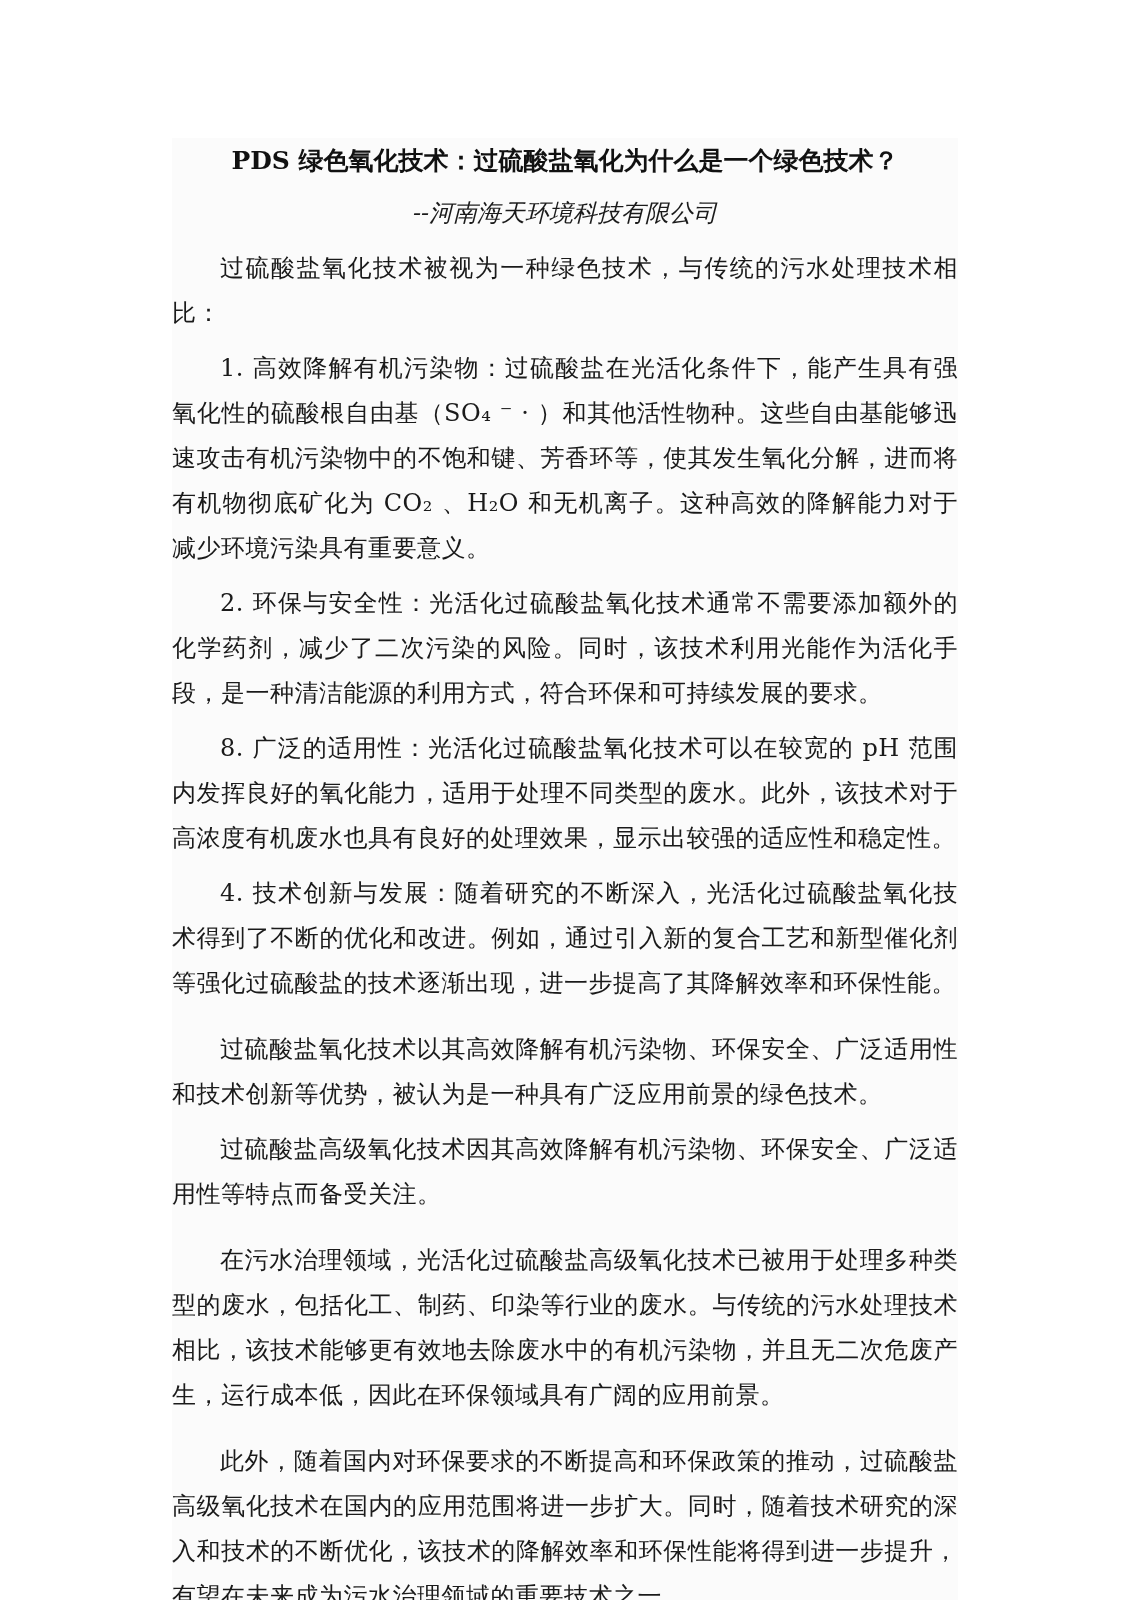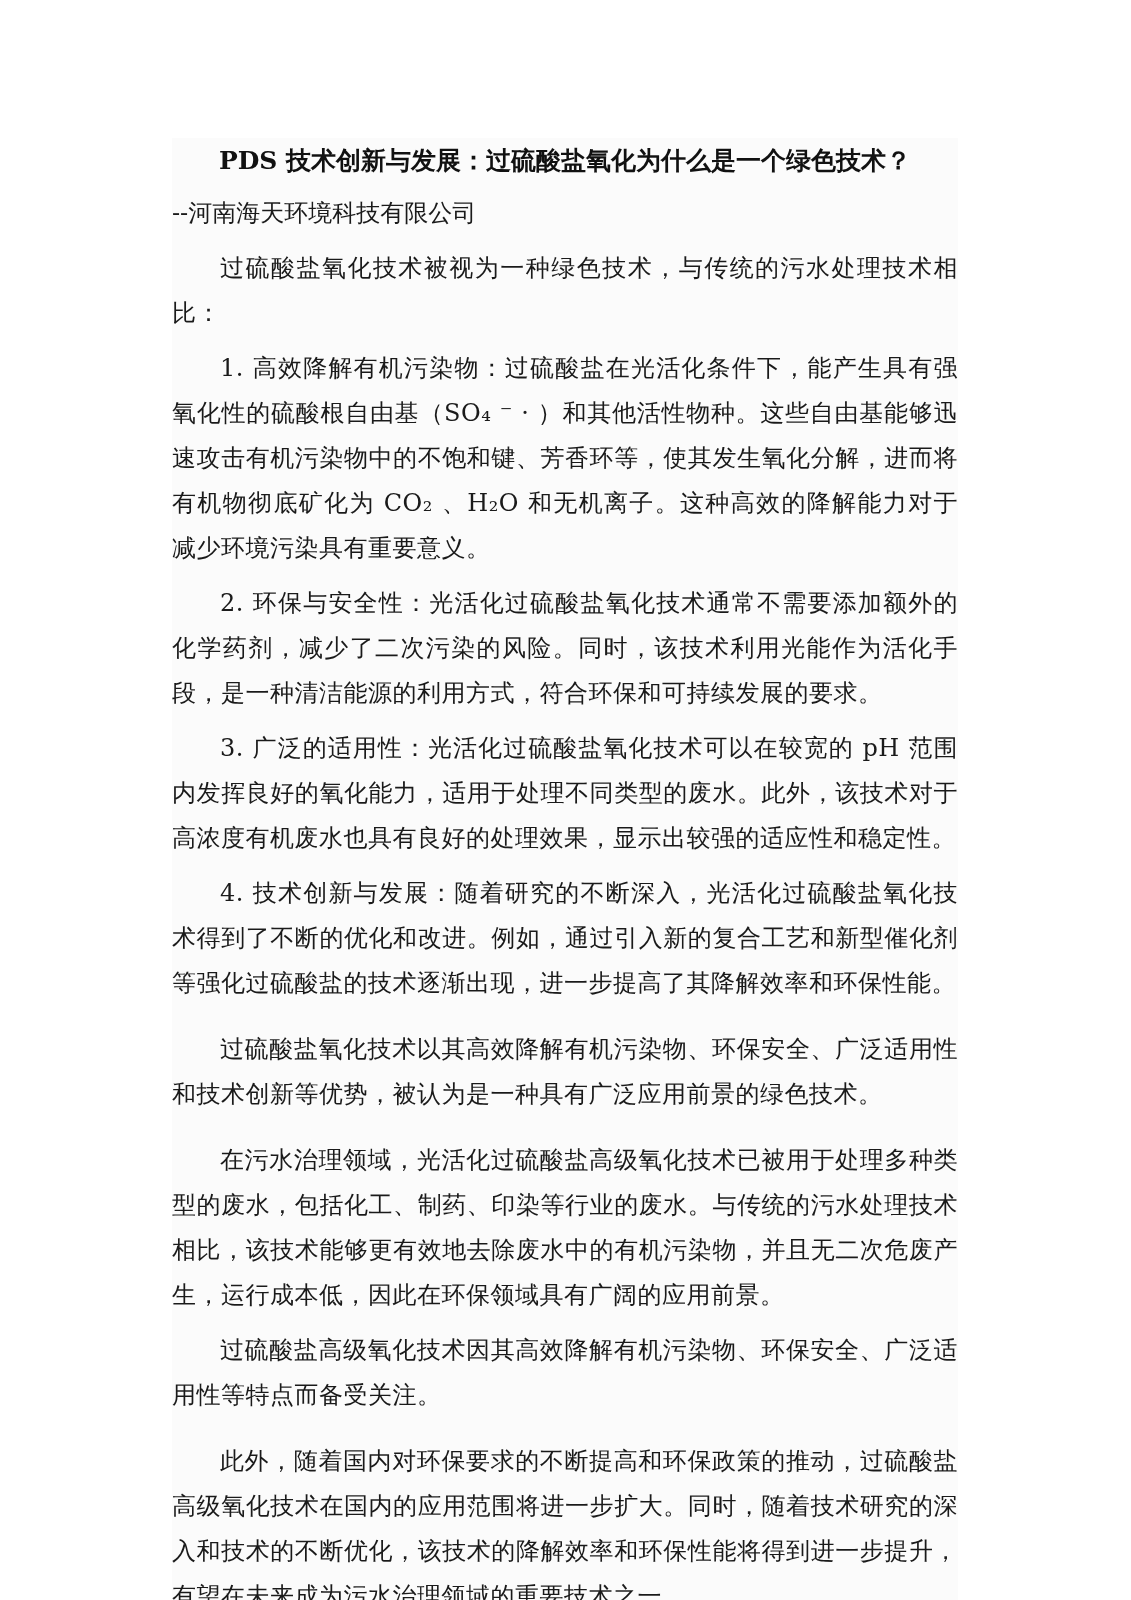--- a/index.html
+++ b/index.html
@@ -35,44 +35,45 @@
   }
   .doc-title {
     font-size: 25px;
     font-weight: bold;
     text-align: center;
     margin: 0 0 8px 0;
     line-height: 45px;
     color: #111111;
   }
   .byline {
-    text-align: left;
+    text-align: center;
     margin: 0 0 6px 0;
     line-height: 45px;
+    font-style: italic;
   }
   .para {
     margin: 10px 0 0 0;
     text-indent: 2em;
     text-align: justify;
     letter-spacing: 0.5px;
   }
   .para.gap {
     margin-top: 21px;
   }
 </style>
 </head>
 <body>
 
 <div class="page">
   <div class="content">
-    <h1 class="doc-title">PDS 技术创新与发展：过硫酸盐氧化为什么是一个绿色技术？</h1>
+    <h1 class="doc-title">PDS 绿色氧化技术：过硫酸盐氧化为什么是一个绿色技术？</h1>
     <div class="byline">--河南海天环境科技有限公司</div>
     <p class="para">过硫酸盐氧化技术被视为一种绿色技术，与传统的污水处理技术相比：</p>
     <p class="para">1. 高效降解有机污染物：过硫酸盐在光活化条件下，能产生具有强氧化性的硫酸根自由基（SO₄ ⁻ · ）和其他活性物种。这些自由基能够迅速攻击有机污染物中的不饱和键、芳香环等，使其发生氧化分解，进而将有机物彻底矿化为 CO₂ 、H₂O 和无机离子。这种高效的降解能力对于减少环境污染具有重要意义。</p>
     <p class="para">2. 环保与安全性：光活化过硫酸盐氧化技术通常不需要添加额外的化学药剂，减少了二次污染的风险。同时，该技术利用光能作为活化手段，是一种清洁能源的利用方式，符合环保和可持续发展的要求。</p>
-    <p class="para">3. 广泛的适用性：光活化过硫酸盐氧化技术可以在较宽的 pH 范围内发挥良好的氧化能力，适用于处理不同类型的废水。此外，该技术对于高浓度有机废水也具有良好的处理效果，显示出较强的适应性和稳定性。</p>
+    <p class="para">8. 广泛的适用性：光活化过硫酸盐氧化技术可以在较宽的 pH 范围内发挥良好的氧化能力，适用于处理不同类型的废水。此外，该技术对于高浓度有机废水也具有良好的处理效果，显示出较强的适应性和稳定性。</p>
     <p class="para">4. 技术创新与发展：随着研究的不断深入，光活化过硫酸盐氧化技术得到了不断的优化和改进。例如，通过引入新的复合工艺和新型催化剂等强化过硫酸盐的技术逐渐出现，进一步提高了其降解效率和环保性能。</p>
     <p class="para gap">过硫酸盐氧化技术以其高效降解有机污染物、环保安全、广泛适用性和技术创新等优势，被认为是一种具有广泛应用前景的绿色技术。</p>
+    <p class="para">过硫酸盐高级氧化技术因其高效降解有机污染物、环保安全、广泛适用性等特点而备受关注。</p>
     <p class="para gap">在污水治理领域，光活化过硫酸盐高级氧化技术已被用于处理多种类型的废水，包括化工、制药、印染等行业的废水。与传统的污水处理技术相比，该技术能够更有效地去除废水中的有机污染物，并且无二次危废产生，运行成本低，因此在环保领域具有广阔的应用前景。</p>
-    <p class="para">过硫酸盐高级氧化技术因其高效降解有机污染物、环保安全、广泛适用性等特点而备受关注。</p>
     <p class="para gap">此外，随着国内对环保要求的不断提高和环保政策的推动，过硫酸盐高级氧化技术在国内的应用范围将进一步扩大。同时，随着技术研究的深入和技术的不断优化，该技术的降解效率和环保性能将得到进一步提升，有望在未来成为污水治理领域的重要技术之一。</p>
   </div>
 </div>
 
 </body></html>

